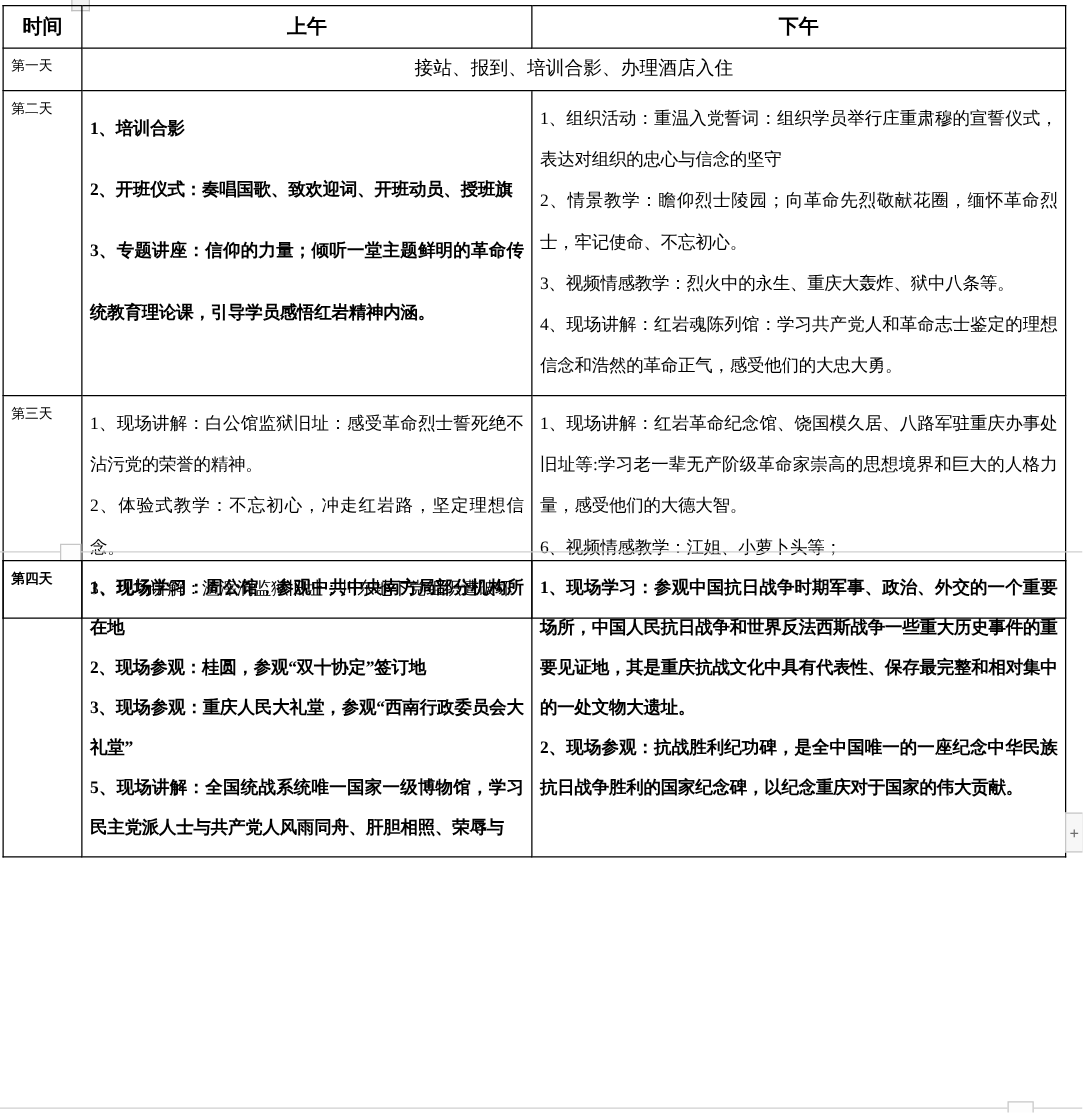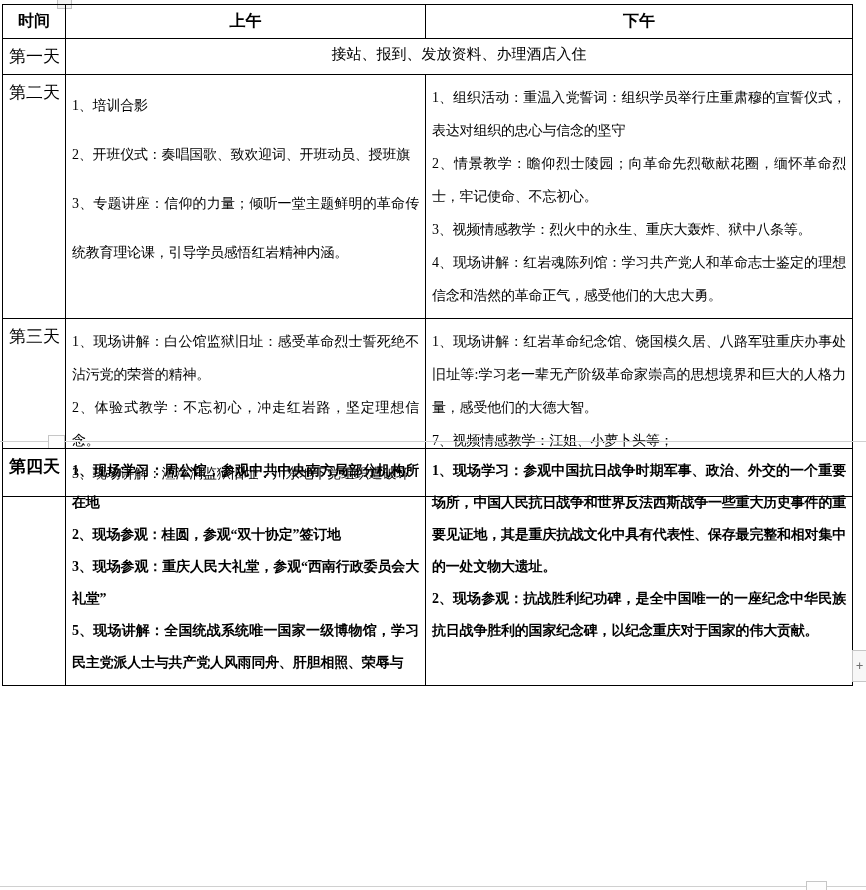--- a/index.html
+++ b/index.html
@@ -10,32 +10,32 @@
   table.seg{
     position:absolute;left:2px;border-collapse:collapse;table-layout:fixed;width:850px;
   }
   table.seg td, table.seg th{
     border:1px solid #000;padding:6px;vertical-align:top;overflow:hidden;
   }
   th.hcell{
     font-size:16px;font-weight:bold;text-align:center;vertical-align:middle;
   }
   td.daylabel{
-    font-size:17px;text-align:left;vertical-align:middle;padding-left:1px;
+    font-size:11px;text-align:left;vertical-align:middle;padding-left:1px;
     letter-spacing:0;white-space:nowrap;
   }
   td.centercell{
     font-size:15px;text-align:center;vertical-align:middle;
   }
   td.cell{
     font-size:14px;letter-spacing:-0.2px;text-align:justify;
     padding:2px 1px 0 3px;word-break:break-all;
   }
   td.cell p{margin:0;line-height:33px;}
-  td.d2m{vertical-align:middle;}
+  td.d2m{vertical-align:middle;font-weight:bold;}
   td.d2m p{line-height:49px;}
   td.d4 p{line-height:32px;}
   td.mid{vertical-align:middle;}
   
   .break-line{position:absolute;left:0;width:866px;height:0;border-top:1px solid #d0d0d0;}
   .break-marker{position:absolute;background:#fdfdfd;border:1px solid #c6c6c6;}
   .corner-handle{position:absolute;left:57px;top:0;width:13px;height:8px;border:1px solid #c0c0c0;border-top:none;background:#f2f2f2;}
   .plus-box{
     position:absolute;left:852px;top:650px;width:13px;height:30px;
     border:1px solid #c6c6c6;background:#f7f7f7;color:#6f6f6f;
@@ -56,21 +56,21 @@
         <col style="width:427px">
       </colgroup>
     <tbody>
         <tr style="height:32px;">
       <th class="hcell">时间</th>
       <th class="hcell">上午</th>
       <th class="hcell">下午</th>
     </tr>
     <tr style="height:34px;">
       <td class="daylabel">第一天</td>
-      <td class="centercell" colspan="2">接站、报到、发放资料、办理酒店入住</td>
+      <td class="centercell" colspan="2">接站、报到、培训合影、办理酒店入住</td>
     </tr>
     <tr style="height:220px;">
       <td class="daylabel">第二天</td>
       <td class="cell d2m">
         <p>1、培训合影</p>
         <p>2、开班仪式：奏唱国歌、致欢迎词、开班动员、授班旗</p>
         <p>3、专题讲座：信仰的力量；倾听一堂主题鲜明的革命传统教育理论课，引导学员感悟红岩精神内涵。</p>
       </td>
       <td class="cell">
         <p>1、组织活动：重温入党誓词：组织学员举行庄重肃穆的宣誓仪式，表达对组织的忠心与信念的坚守</p>
@@ -81,21 +81,21 @@
     </tr>
     <tr style="height:132px;">
       <td class="daylabel">第三天</td>
       <td class="cell">
         <p>1、现场讲解：白公馆监狱旧址：感受革命烈士誓死绝不沾污党的荣誉的精神。</p>
         <p>2、体验式教学：不忘初心，冲走红岩路，坚定理想信念。</p>
         <p>3、现场讲解：渣滓洞监狱旧址：川东地下党组织遭破坏</p>
       </td>
       <td class="cell">
         <p>1、现场讲解：红岩革命纪念馆、饶国模久居、八路军驻重庆办事处旧址等:学习老一辈无产阶级革命家崇高的思想境界和巨大的人格力量，感受他们的大德大智。</p>
-        <p>7、视频情感教学：江姐、小萝卜头等；</p>
+        <p>6、视频情感教学：江姐、小萝卜头等；</p>
       </td>
     </tr>
   </tbody>
     </table>
 
   <div class="break-line" style="top:441px;"></div>
   <div class="break-marker" style="left:48px;top:435px;width:15px;height:12px;"></div>
 
   <table class="seg" style="top:448px;">
     <colgroup>

